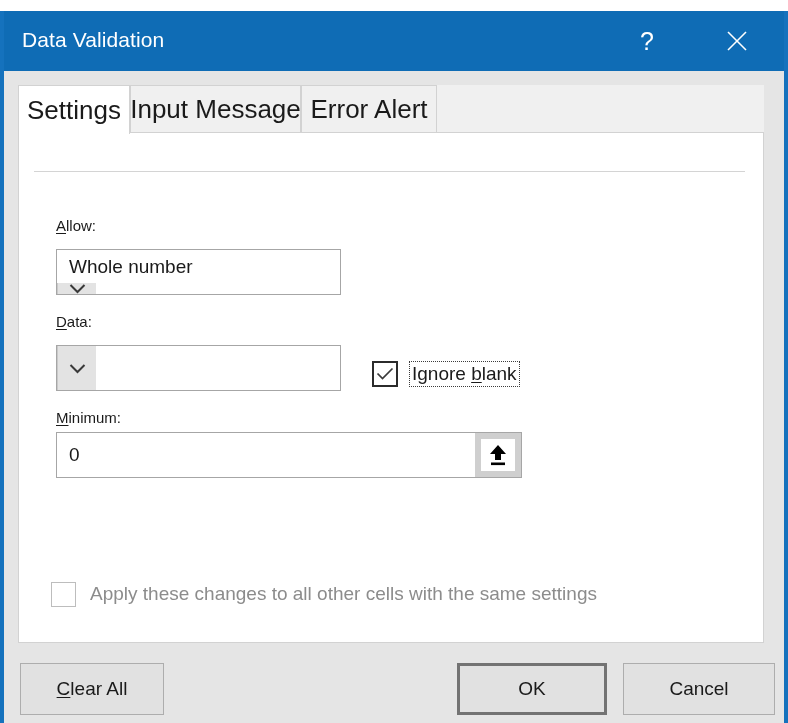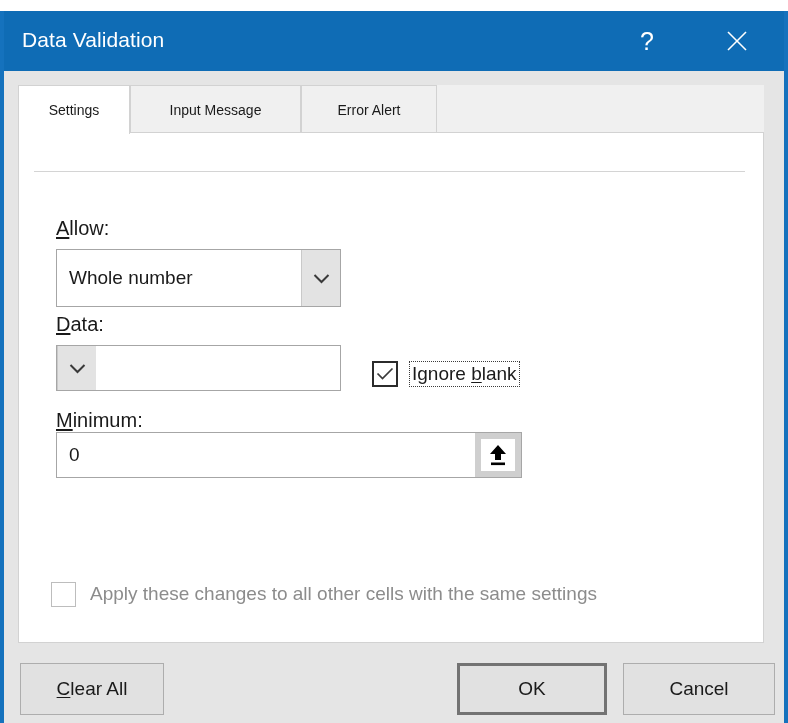--- a/index.html
+++ b/index.html
@@ -68,21 +68,21 @@
     position: absolute;
     top: 0;
     height: 48px;
     box-sizing: border-box;
     background: #f0f0f0;
     border: 1px solid #d2d2d2;
     border-bottom: none;
     display: flex;
     align-items: center;
     justify-content: center;
-    font-size: 14px;
+    font-size: 26px;
     color: #1a1a1a;
     padding: 12px 18px;
     cursor: default;
     white-space: nowrap;
   }
   .tab.selected {
     background: #ffffff;
     border-color: #d2d2d2;
     height: 49px;
     z-index: 3;
@@ -125,21 +125,21 @@
     left: 15px;
     right: 18px;
     top: 38px;
     height: 1px;
     background: #d4d4d4;
   }
 
   
   .field-label {
     position: absolute;
-    font-size: 20px;
+    font-size: 15px;
     color: #1a1a1a;
     white-space: nowrap;
   }
   .field-label u { text-decoration: underline; text-underline-offset: 2px; }
 
   
   .combo {
     position: absolute;
     box-sizing: border-box;
     background: #ffffff;
@@ -287,21 +287,21 @@
     <div class="tab" style="left:283px; width:136px;text-align:right;">
       <span>Error Alert</span>
     </div>
   </div>
 
   <div class="tabpanel">
 
     <div class="group-line"></div>
 
     <div class="field-label" style="left:37px; top:84px;"><u>A</u>llow:</div>
-    <div class="combo" style="left:37px; top:116px; width:285px; height:58px;">
+    <div class="combo" style="left:37px; top:116px; width:285px; height:46px;flex-direction:column;">
       <div class="combo-value">Whole number</div>
       <div class="combo-arrow">
         <svg width="17" height="11" viewBox="0 0 17 11" aria-hidden="true">
           <polyline points="1.5,2 8.5,9 15.5,2" fill="none" stroke="#3a3a3a" stroke-width="2"></polyline>
         </svg>
       </div>
     </div>
 
     <div class="cb-row" style="left:340px; top:228px;padding-left:13px;">
       <div class="cb-box">

